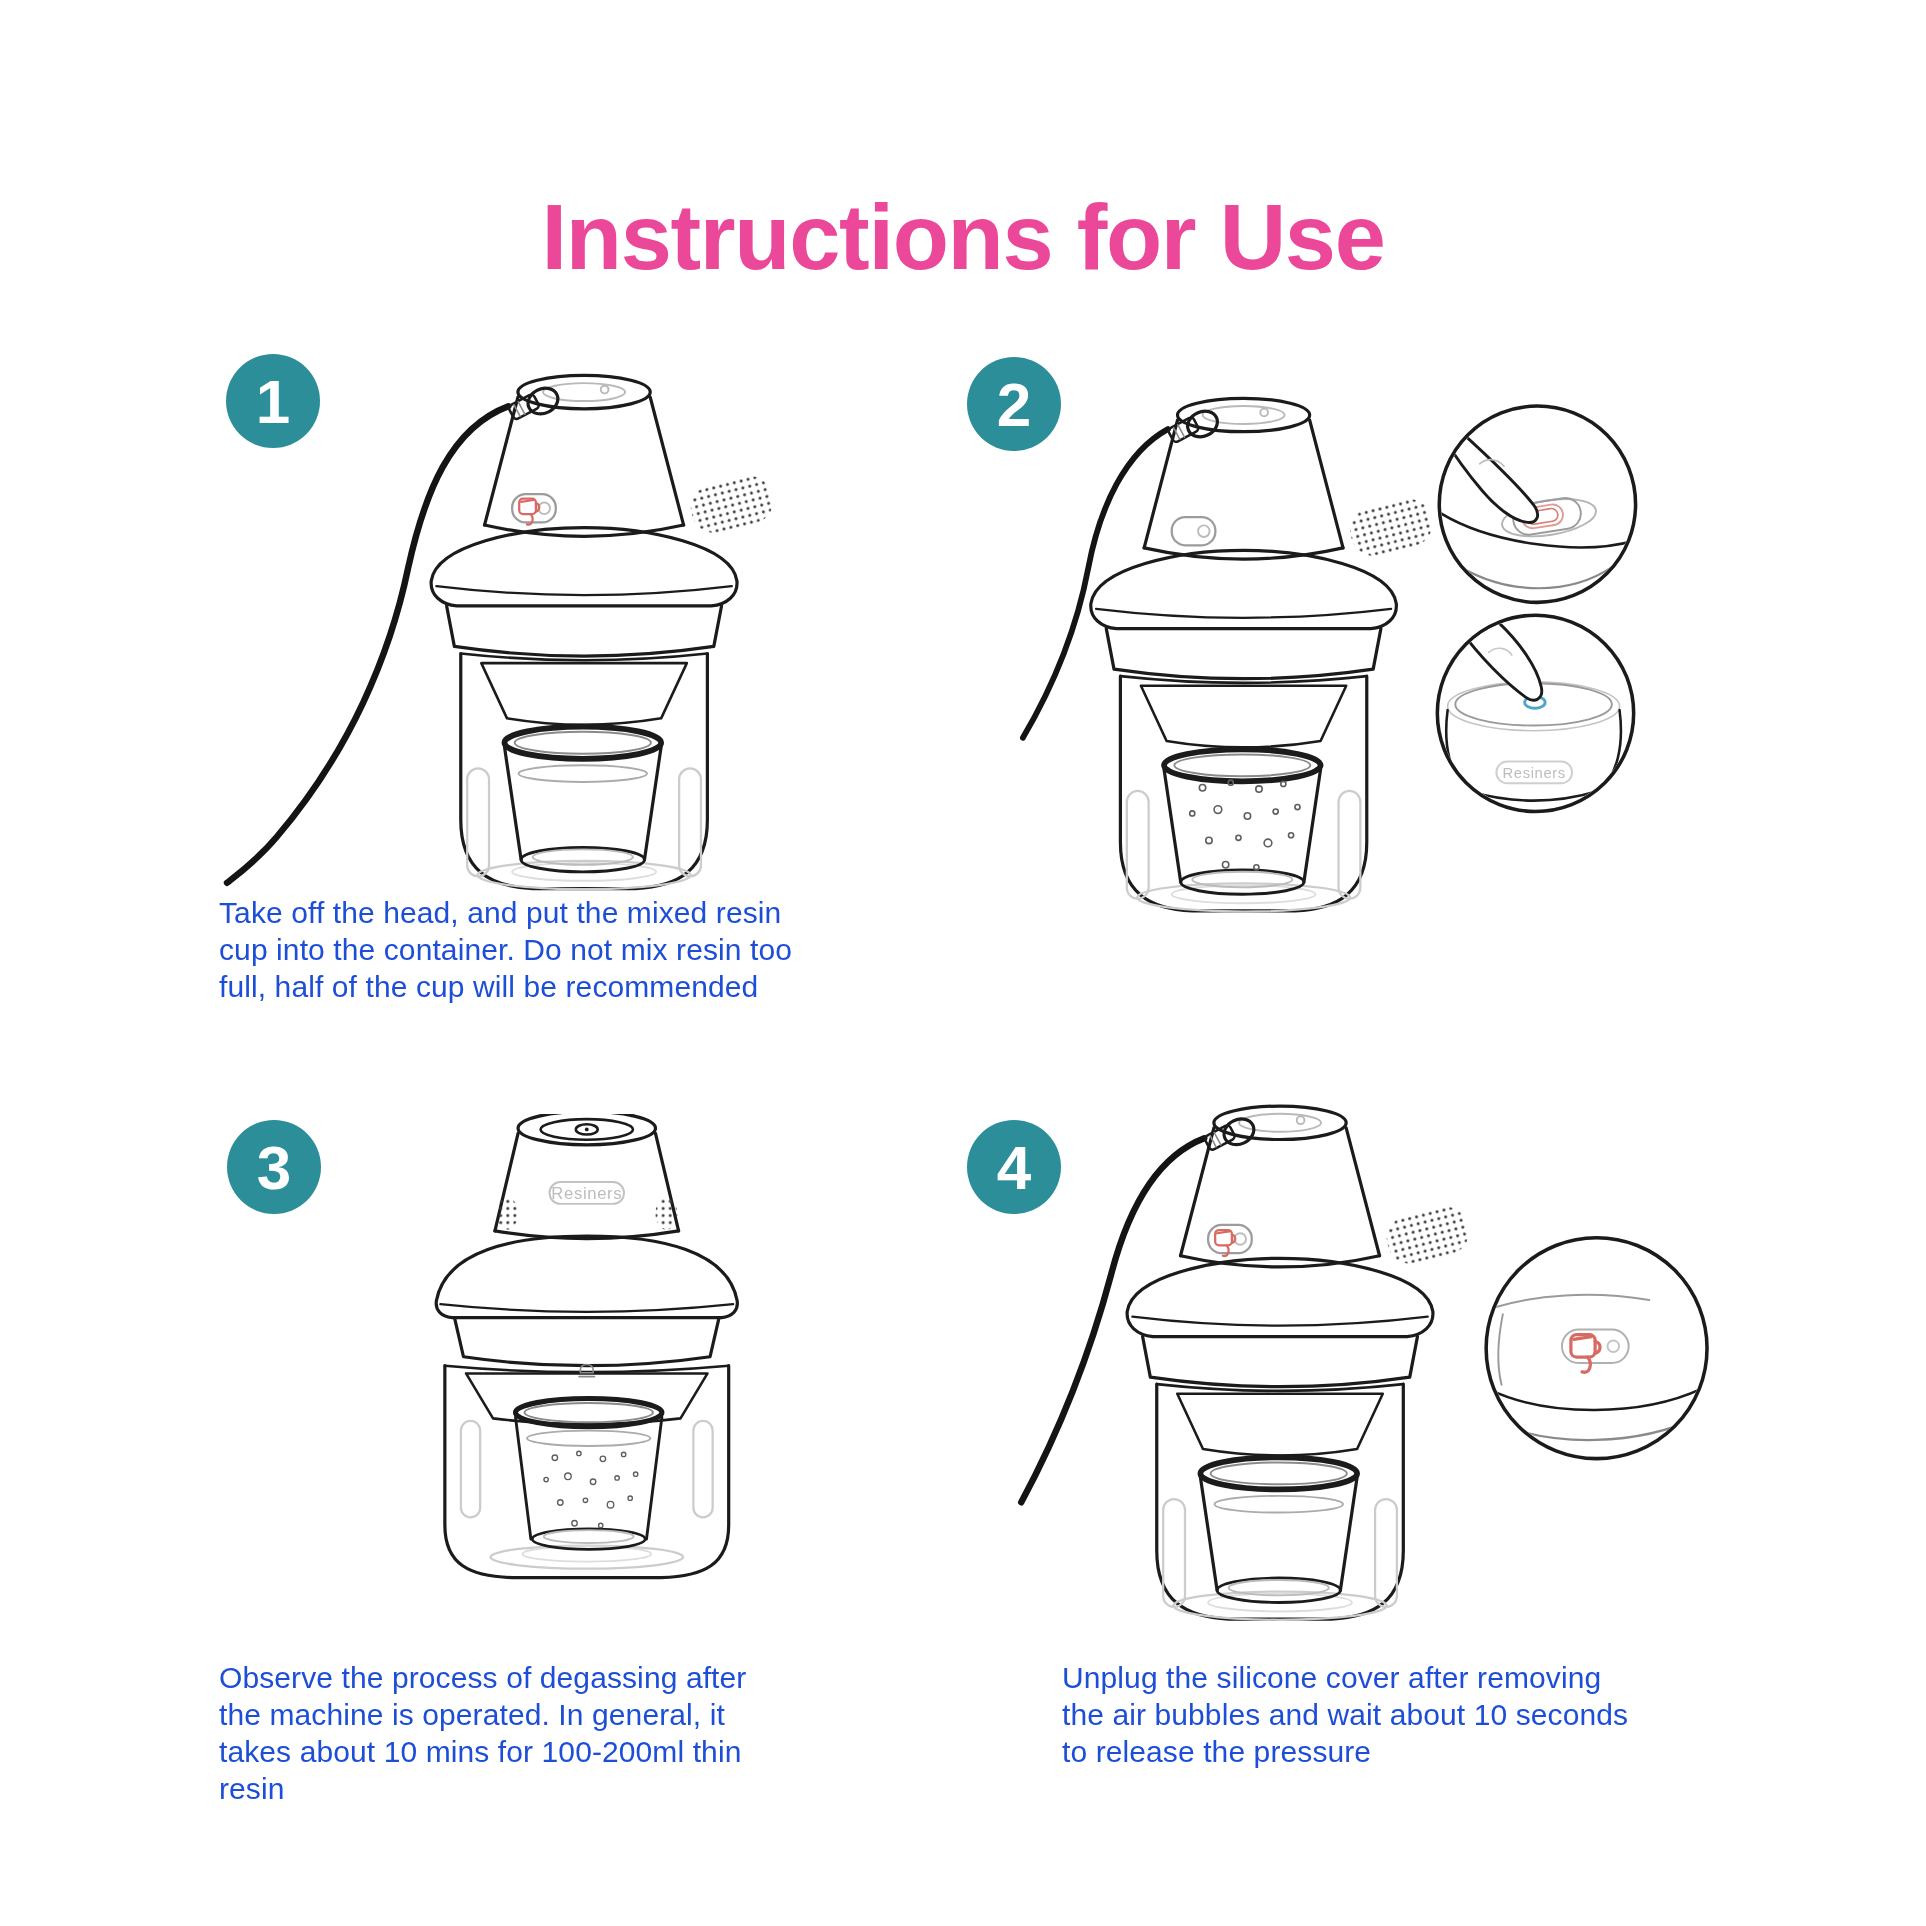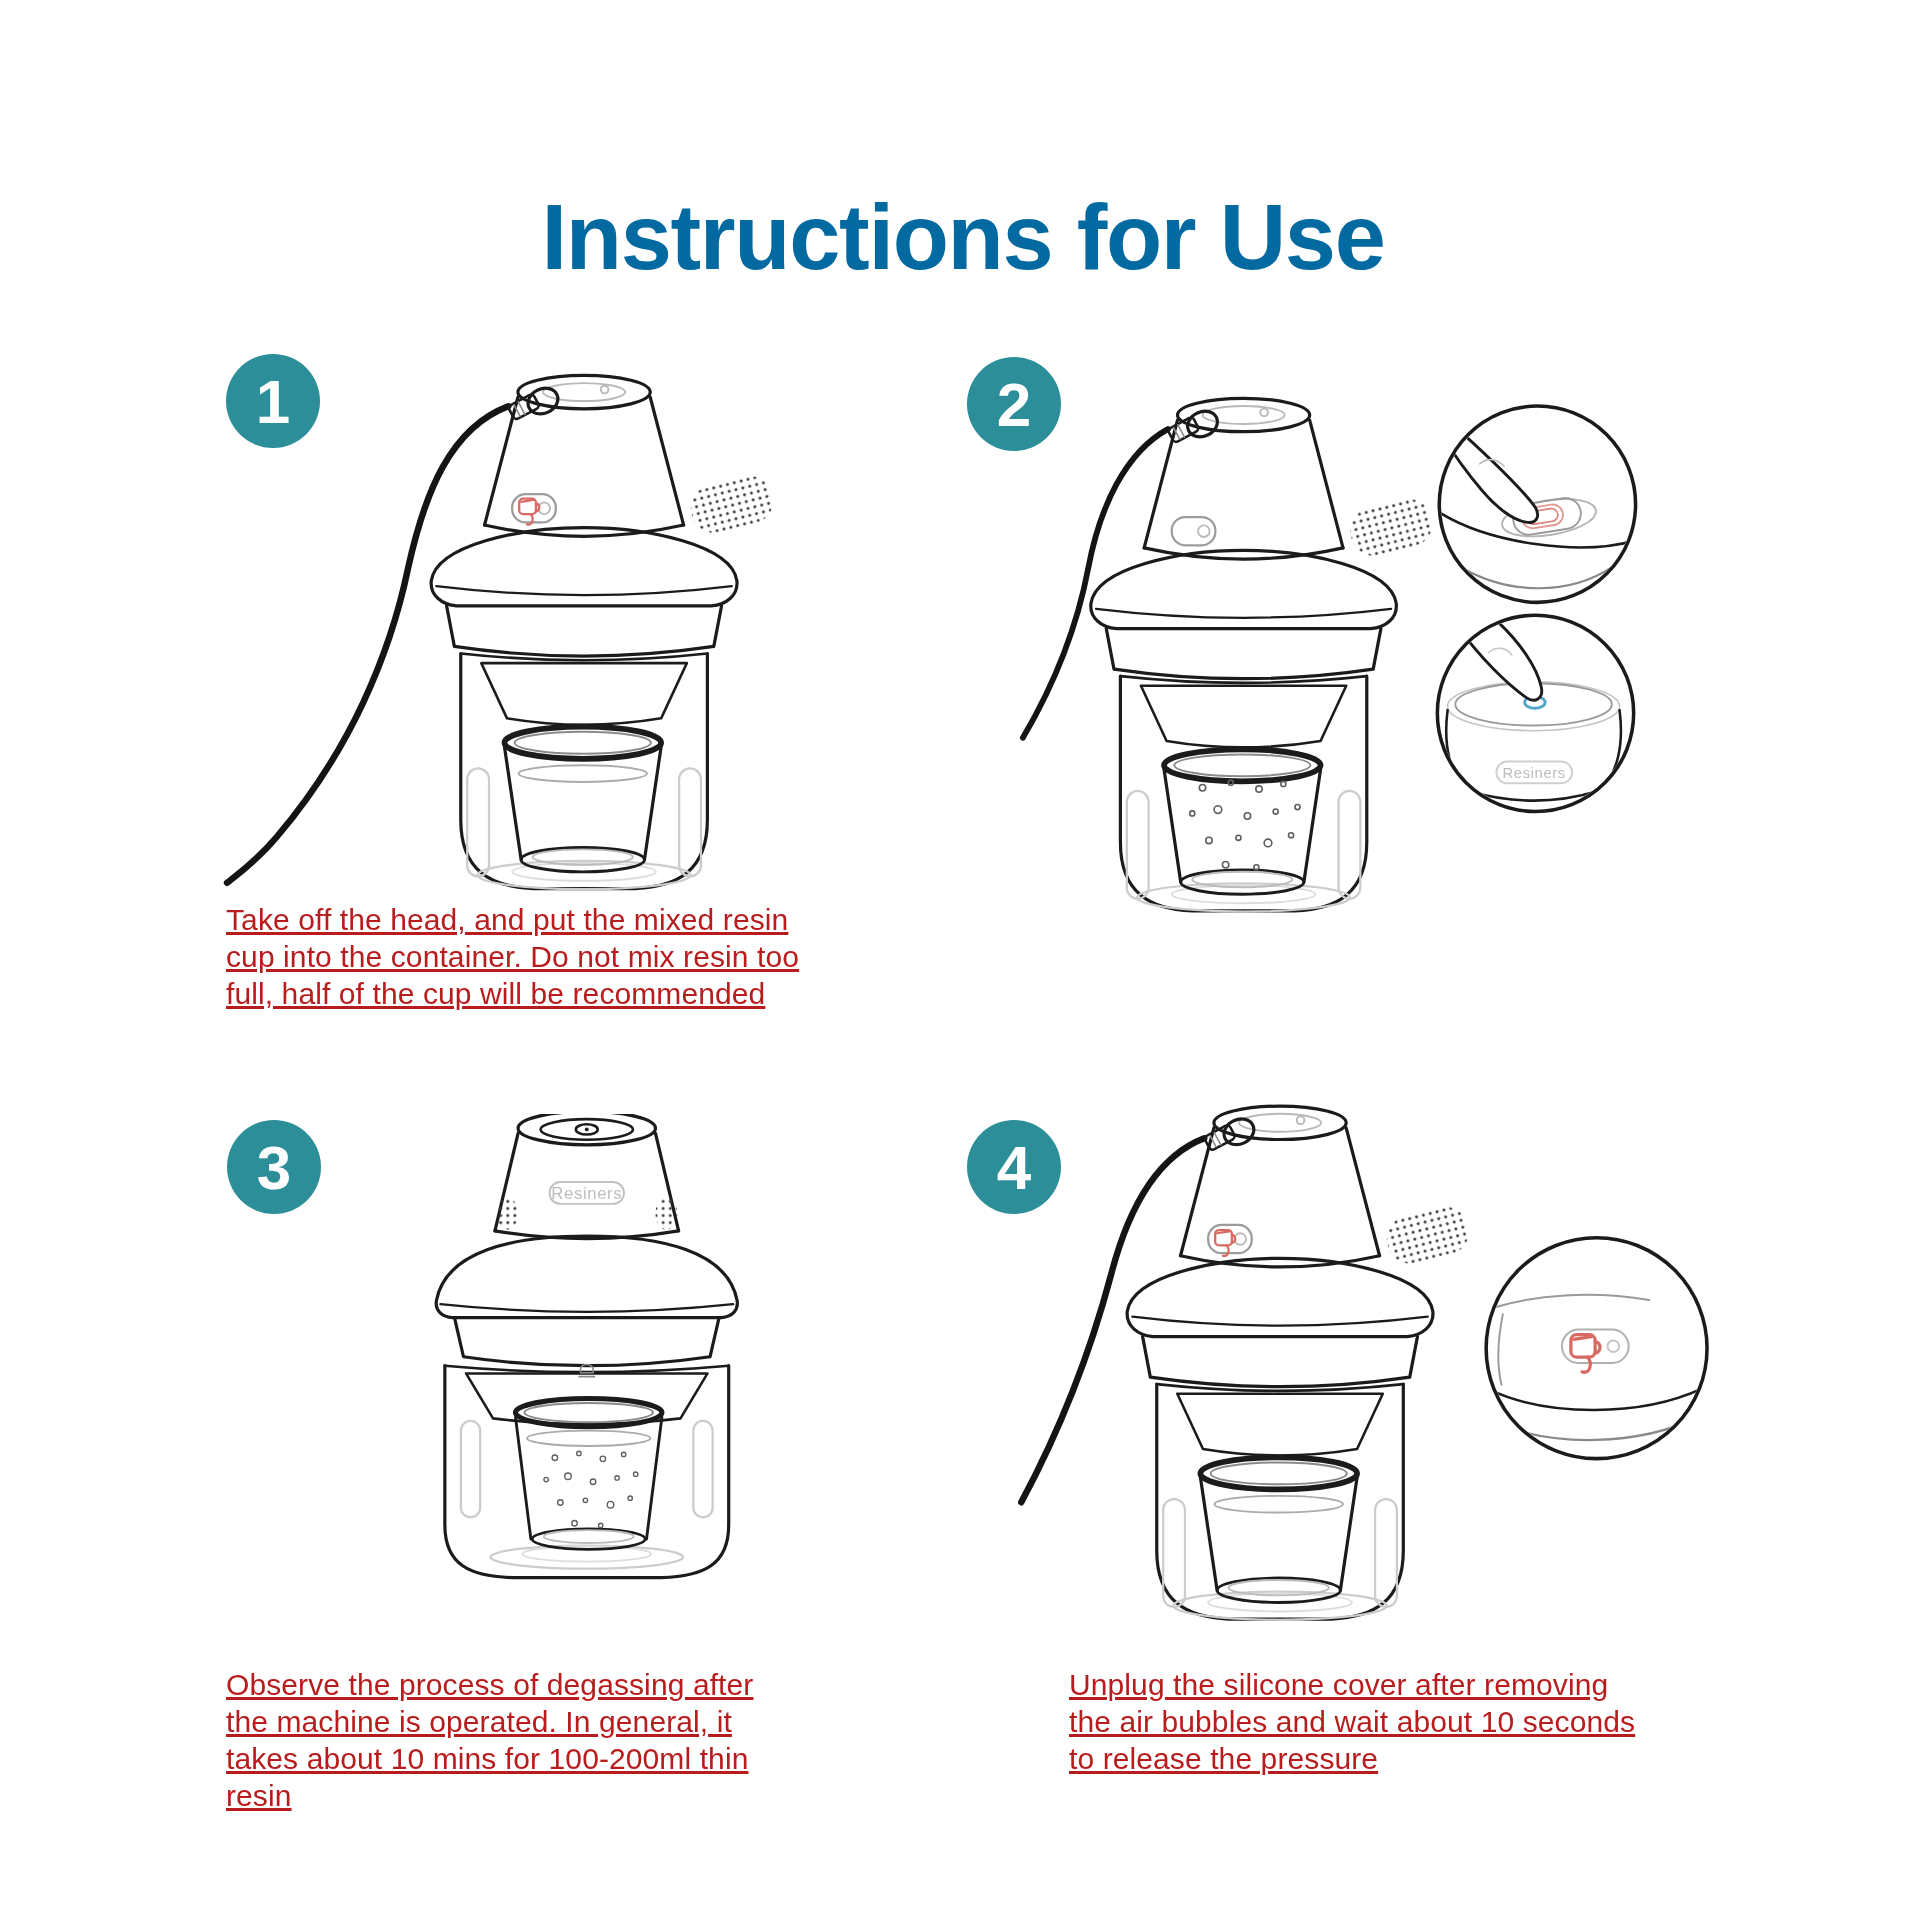--- a/index.html
+++ b/index.html
@@ -1,24 +1,24 @@
 <!DOCTYPE html>
 <html style="font-size:10.3px"><head>
 <meta charset="utf-8">
 <style>
   html,body{margin:0;padding:0;background:#ffffff;}
   body{width:1926px;height:1926px;font-family:"Liberation Sans",sans-serif;}
   .canvas{position:relative;width:1926px;height:1926px;background:#fff;overflow:hidden;}
   .title{position:absolute;top:185px;left:0;width:1926px;text-align:center;margin:0;
-         font-size:92px;font-weight:700;letter-spacing:-1.3px;color:#0369a1;}
+         font-size:92px;font-weight:700;letter-spacing:-1.3px;color:#ec4899;}
   .badge{position:absolute;width:94px;height:94px;border-radius:50%;background:#2B8E99;
          color:#ffffff;display:flex;align-items:center;justify-content:center;
          font-size:62px;font-weight:600;}
-  .desc{position:absolute;margin:11px;font-size:30px;line-height:37px;color:#b91c1c;
-        white-space:pre-line;letter-spacing:0.1px;text-decoration:underline;}
+  .desc{position:absolute;margin:4px;font-size:30px;line-height:37px;color:#1d4ed8;
+        white-space:pre-line;letter-spacing:0.1px;}
   .illus{position:absolute;}
 </style>
 </head>
 <body>
 
 <div class="canvas">
 
   <svg width="0" height="0" style="position:absolute" aria-hidden="true">
     <defs>
       <pattern id="dots" width="11" height="11" patternUnits="userSpaceOnUse">

